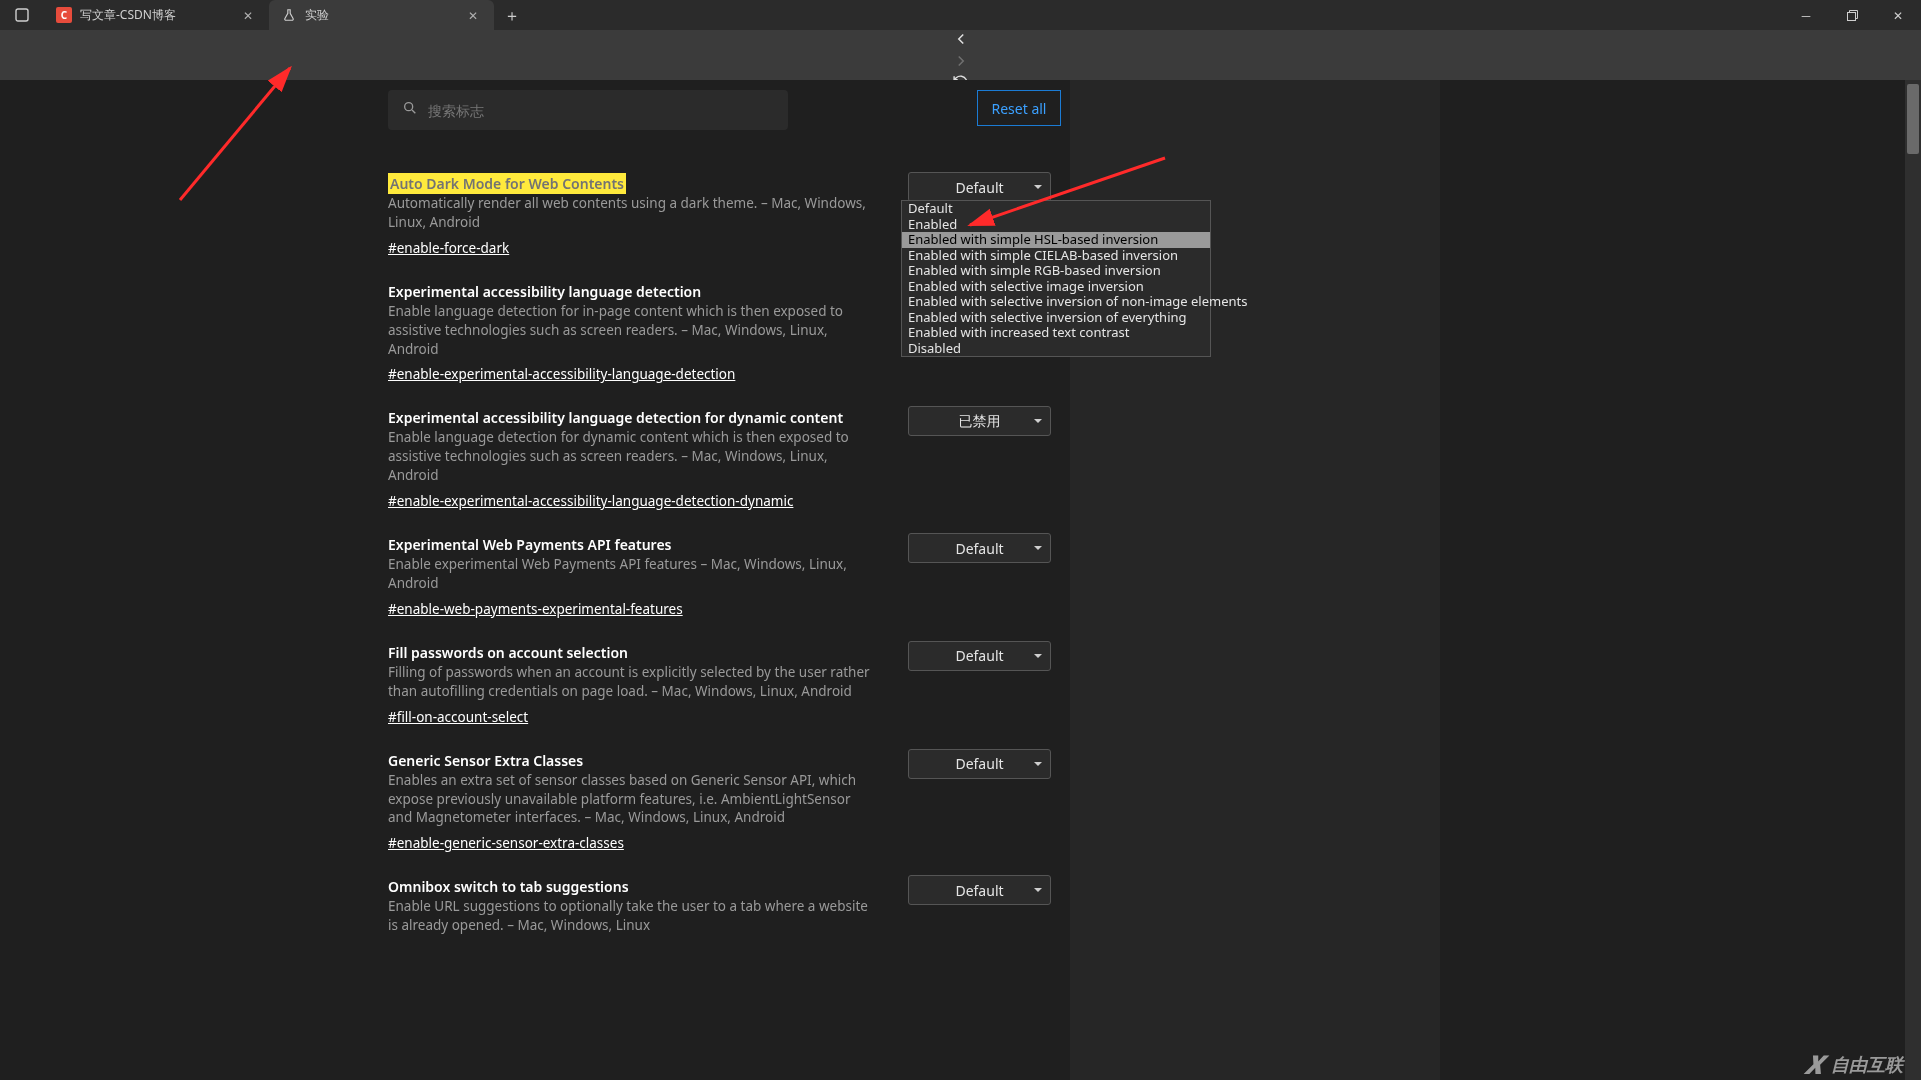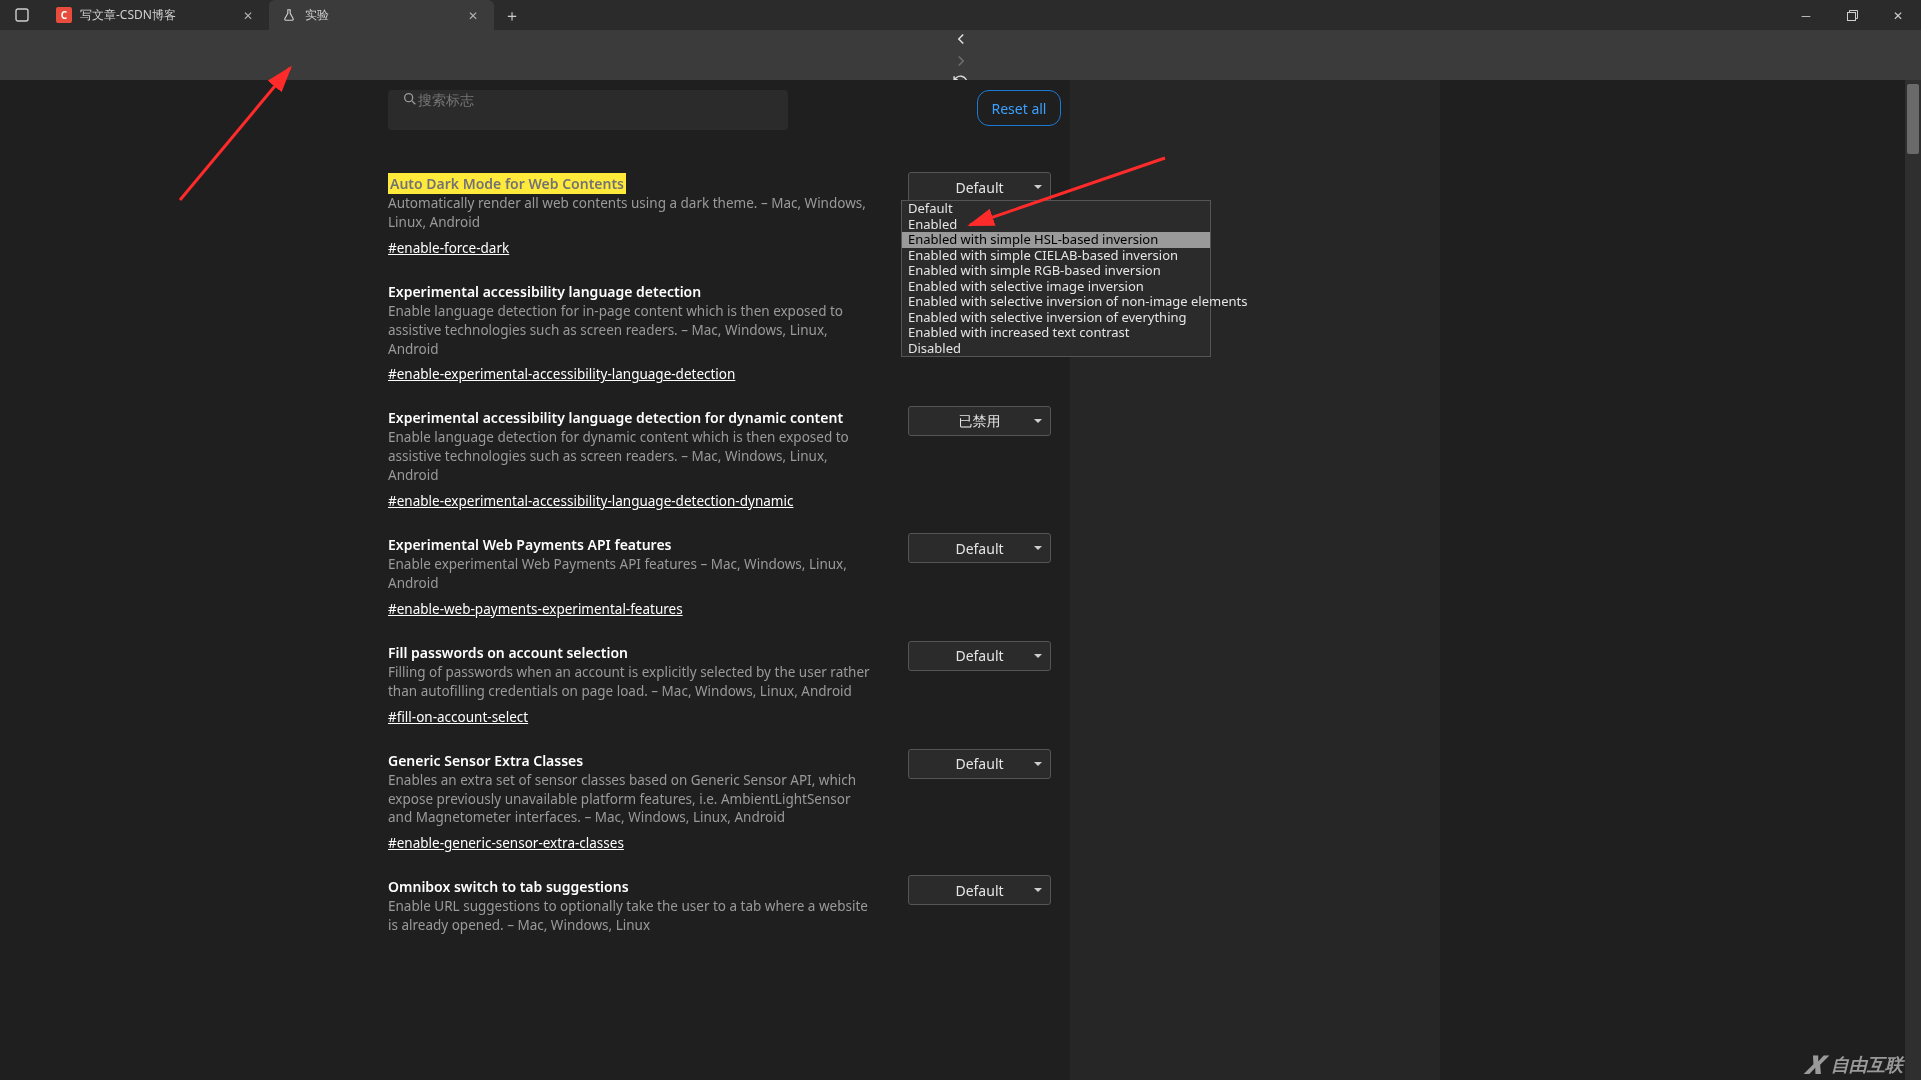--- a/index.html
+++ b/index.html
@@ -26,24 +26,24 @@
   .edge-chip{display:flex;align-items:center;gap:6px;padding:0 10px;height:30px;background:#2b2b2b;border-radius:15px;color:#e0e0e0;font-size:13px;}
   .edge-chip .sep{color:#6a6a6a;padding:0 6px;}
   .addr{flex:1;display:flex;align-items:center;height:30px;background:#2b2b2b;border-radius:15px;padding:12px 12px;color:#8a8a8a;font-size:13px;margin-right:6px;}
   .addr .lit{color:#5eead4;}
   .right-icons{display:flex;align-items:center;gap:2px;margin-left:auto;}
   .avatar{width:22px;height:22px;border-radius:50%;background:radial-gradient(circle at 30% 30%, #c98, #754);} 
 
   
   .page { position: relative; height: calc(1080px - 68px); background: #1f1f1f; }
   .content-col { position:absolute; left: 369px; top: 0; width: 701px; }
-  .searchbar { margin: 10px 19px 0 19px; height: 40px; background: #2b2b2b; border-radius:4px; display:flex; align-items:flex-start; padding:0 14px; width: 400px;}
+  .searchbar { margin: 10px 19px 0 19px; height: 40px; background: #2b2b2b; border-radius:4px; display:flex; align-items:center; gap:10px; padding:0 14px; width: 400px;}
   .searchbar input{background:transparent;border:none;outline:none;color:#ccc;font-size:14px;flex:1;}
   .searchbar .mag{color:#9a9a9a;}
-  .reset-btn{position:absolute;left:977px;top:10px;width:84px;height:36px;border:1px solid #1b7bd4;color:#3ba0ff;background:transparent;border-radius:12px;font-size:14px;display:flex;align-items:center;justify-content:center;}
+  .reset-btn{position:absolute;left:977px;top:10px;width:84px;height:36px;border:1px solid #1b7bd4;color:#3ba0ff;background:transparent;border-radius:0;font-size:14px;display:flex;align-items:center;justify-content:center;}
 
   .flag-list{margin-top:28px;}
   .flag-item{padding:14px 19px 8px 19px;display:flex;align-items:flex-start;}
   .flag-text{width:510px;padding-right:20px;}
   .flag-title{font-weight:600;font-size:14px;color:#fff;margin-bottom:4px;}
   .flag-title.highlight{background:#ffea3c;color:#737373;display:inline;padding:1px 2px;}
   .flag-desc{font-size:13.5px;color:#9a9a9a;line-height:1.4;margin-bottom:4px;}
   .flag-anchor{font-size:13.5px;color:#ffffff;text-decoration:underline;}
   .flag-select{margin-left:auto;width:143px;height:30px;background:#2b2b2b;border:1px solid #555;border-radius:3px;color:#e5e5e5;font-size:14px;display:flex;align-items:center;justify-content:center;position:relative;}
   .flag-select::after{content:"";position:absolute;right:8px;top:12px;border:4px solid transparent;border-top-color:#cfcfcf;}

